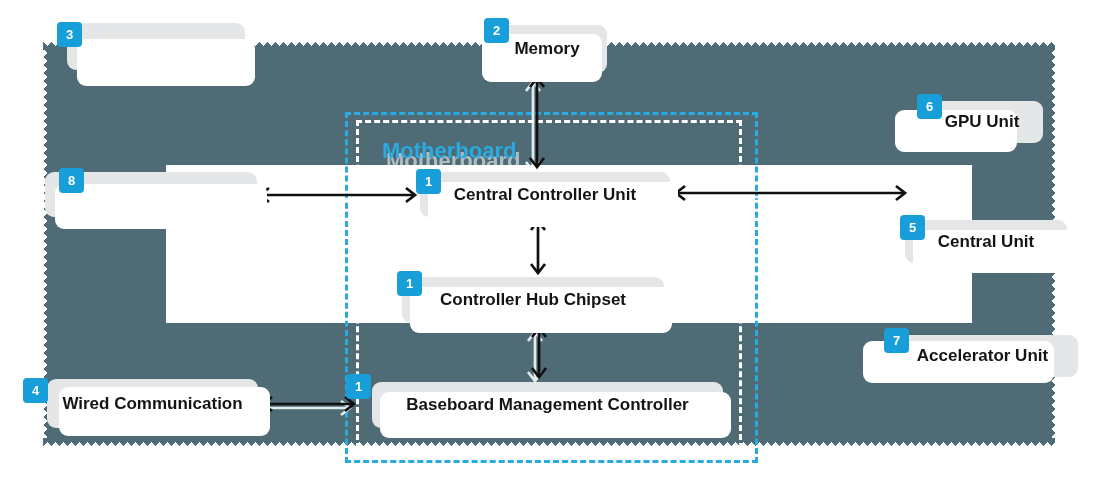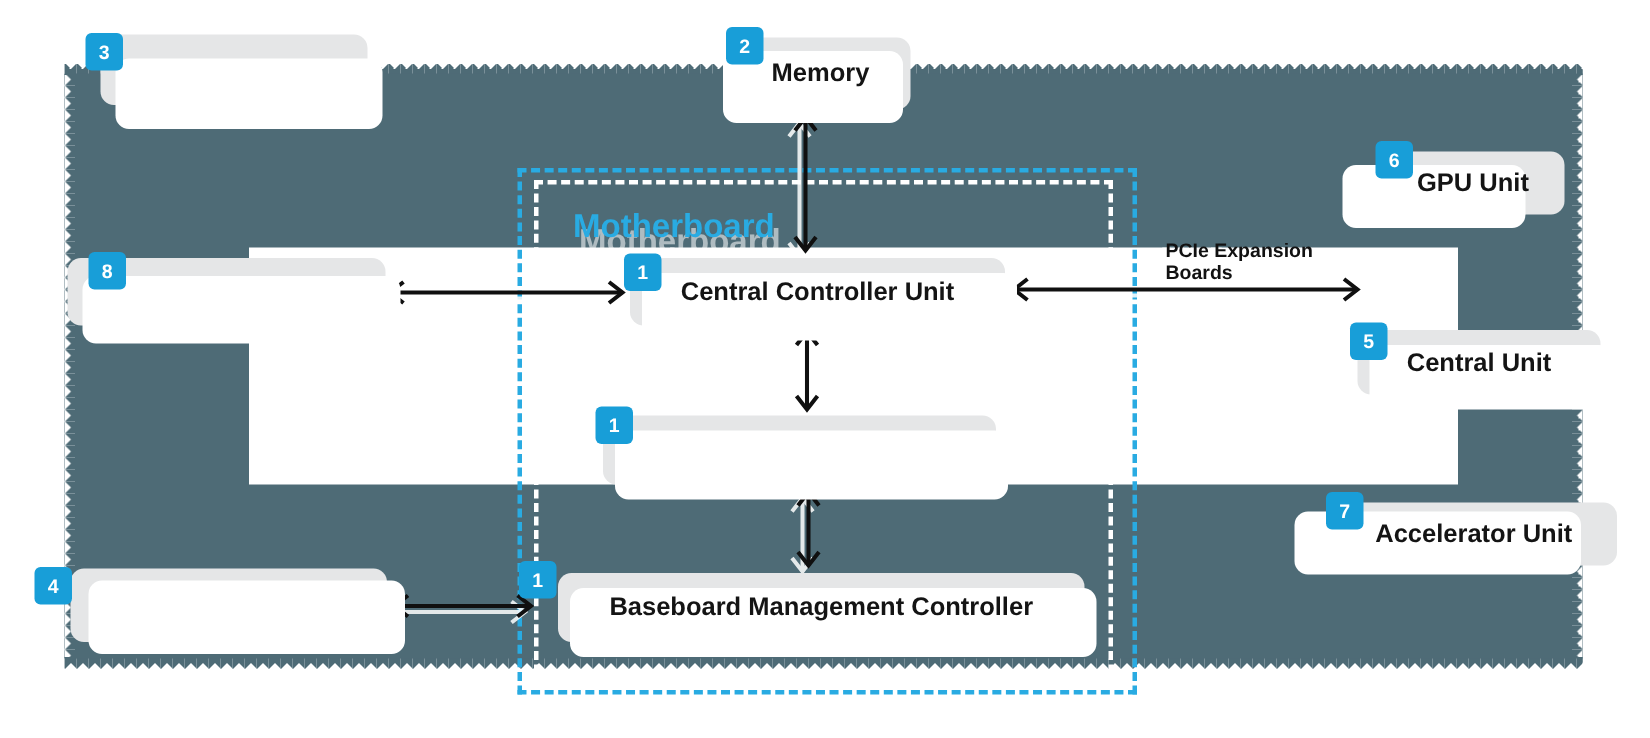--- a/index.html
+++ b/index.html
@@ -99,24 +99,20 @@
     <div class="zz zz-r"></div>
     <div class="board-fill"></div>
   </div>
 
   <div class="band"></div>
 
   <div class="dash dash-blue"></div>
   <div class="dash dash-white"></div>
   <div class="mb-label">Motherboard</div>
 
-  <div class="pcie">
-    <div>PCIe Expansion</div>
-    <div>Boards</div>
-  </div>
 
   <svg class="arrow" style="left:526px;top:75px;" width="22" height="95">
     <line x1="11" y1="3" x2="11" y2="92"></line>
     <path d="M4 12 L11 3 L18 12"></path>
     <path d="M4 83 L11 92 L18 83"></path>
   </svg>
   <svg class="arrow" style="left:527px;top:218px;" width="22" height="58">
     <line x1="11" y1="3" x2="11" y2="55"></line>
     <path d="M4 12 L11 3 L18 12"></path>
     <path d="M4 46 L11 55 L18 46"></path>
@@ -159,26 +155,28 @@
   <div class="card" id="card-cpu">
     <span class="badge">1</span>
     <span>Central Controller Unit</span>
   </div>
   <div class="card" id="card-network">
     <span class="badge">5</span>
     <span>Central Unit</span>
   </div>
   <div class="card" id="card-hub">
     <span class="badge">1</span>
+    <span>Controller Hub Chipset</span>
   </div>
   <div class="card" id="card-accelerator">
     <span class="badge">7</span>
     <span>Accelerator Unit</span>
   </div>
   <div class="card" id="card-wired">
     <span class="badge">4</span>
+    <span>Wired Communication</span>
   </div>
   <div class="card" id="card-bmc">
     <span class="badge">1</span>
     <span>Baseboard Management Controller</span>
   </div>
 
 </div>
 
 </body></html>

